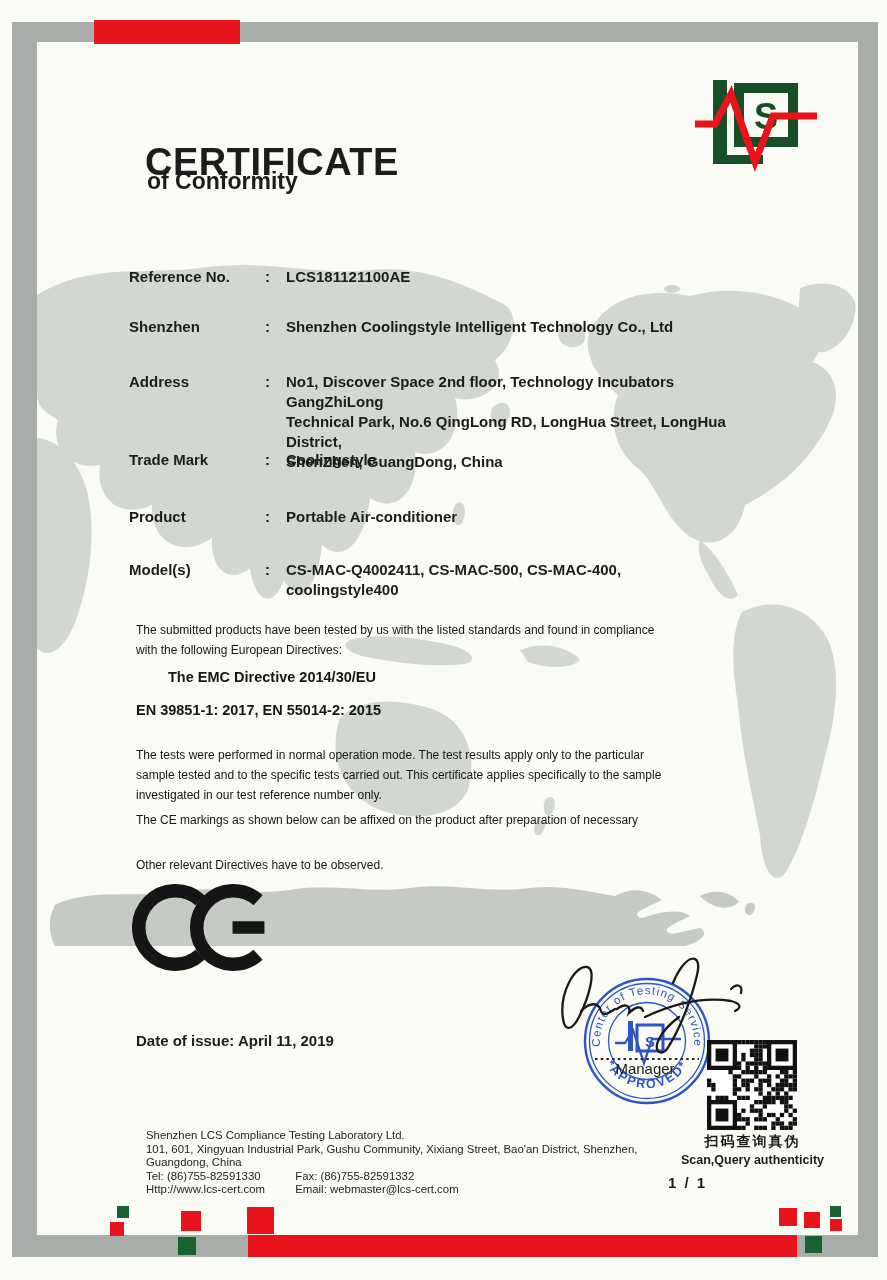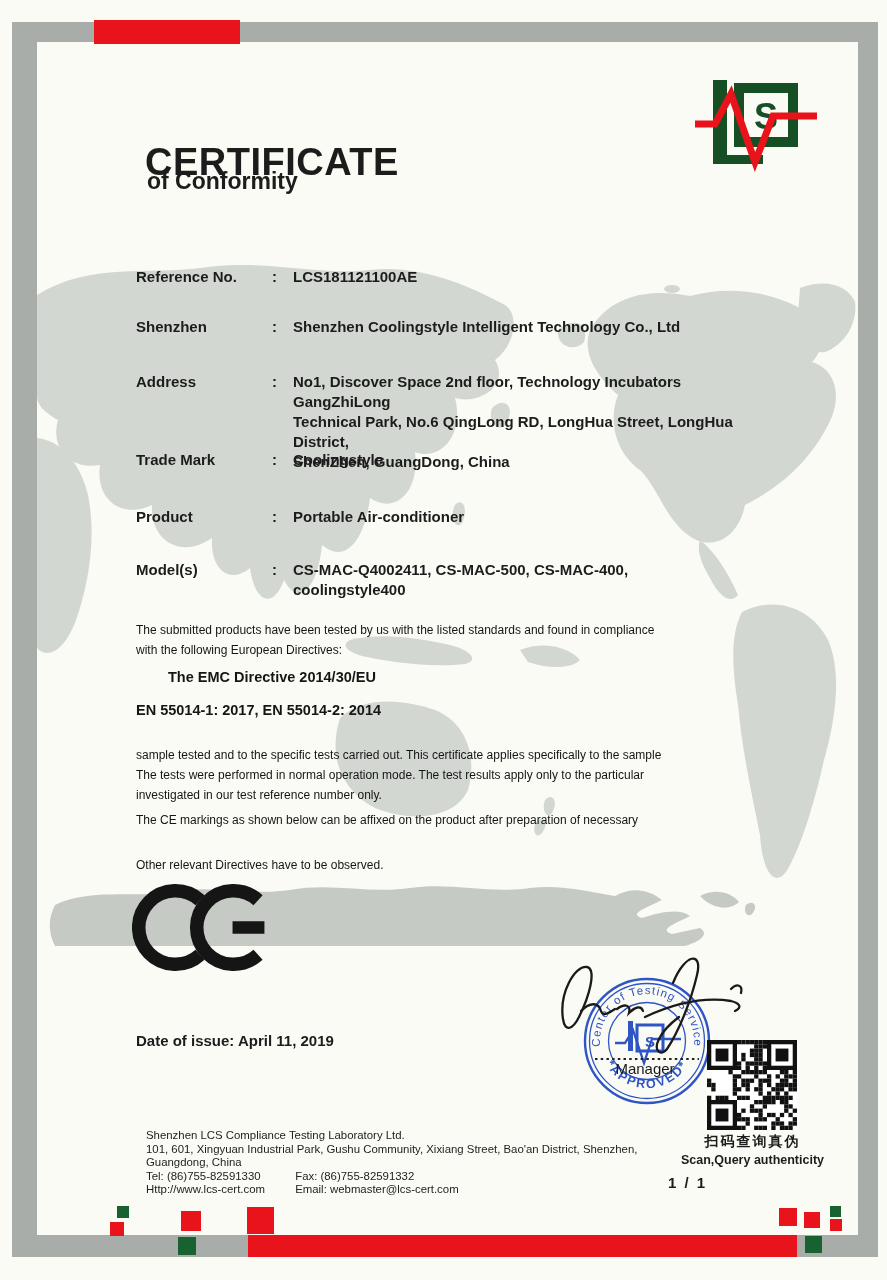--- a/index.html
+++ b/index.html
@@ -7,21 +7,21 @@
         font-family:"Liberation Sans",sans-serif;color:#1c1c1c;overflow:hidden;}
   .abs{position:absolute;}
   .frame{position:absolute;background:#a9ada9;z-index:2;}
   .sq{position:absolute;z-index:3;}
   .red{background:#e8131b;}
   .green{background:#176230;}
   .z3{z-index:3;}
   .map{position:absolute;left:0;top:0;z-index:1;}
   .title{position:absolute;left:145px;top:141px;font-size:38px;font-weight:bold;letter-spacing:.5px;z-index:3;}
   .subtitle{position:absolute;left:147px;top:168px;font-size:23px;font-weight:bold;z-index:3;}
-  .field-row{position:absolute;left:136px;width:600px;font-weight:bold;font-size:15px;line-height:20px;z-index:3;}
+  .field-row{position:absolute;left:129px;width:600px;font-weight:bold;font-size:15px;line-height:20px;z-index:3;}
   .field-label{position:absolute;left:0;top:0;}
   .field-colon{position:absolute;left:136px;top:0;}
   .field-value{margin-left:157px;}
   .para{position:absolute;left:136px;font-size:12px;line-height:20px;color:#151515;z-index:3;}
   .para.bold{font-weight:bold;font-size:14.5px;}
   .date{position:absolute;left:136px;top:1032px;font-size:15px;font-weight:bold;z-index:3;}
   .qr-block{position:absolute;left:655px;top:1133px;width:195px;text-align:center;z-index:4;}
   .qr-zh{font-size:14px;font-weight:bold;letter-spacing:2px;}
   .qr-en{font-size:12.5px;font-weight:bold;margin-top:2px;}
   .footer{position:absolute;left:146px;top:1129px;font-size:11.4px;line-height:13.6px;color:#222;z-index:3;}
@@ -141,24 +141,24 @@
     <span class="field-label">Model(s)</span>
     <span class="field-colon">:</span>
     <div class="field-value">CS-MAC-Q4002411, CS-MAC-500, CS-MAC-400, coolingstyle400</div>
   </div>
 
   <div class="para" style="top:620px;">
     <div>The submitted products have been tested by us with the listed standards and found in compliance</div>
     <div>with the following European Directives:</div>
   </div>
   <div class="para bold" style="top:667px;margin-left:32px;">The EMC Directive 2014/30/EU</div>
-  <div class="para bold" style="top:700px;">EN 55014-1: 2017, EN 55014-2: 2014</div>
+  <div class="para bold" style="top:700px;">EN 39851-1: 2017, EN 55014-2: 2015</div>
   <div class="para" style="top:745px;">
+    <div>The tests were performed in normal operation mode. The test results apply only to the particular</div>
     <div>sample tested and to the specific tests carried out. This certificate applies specifically to the sample</div>
-    <div>The tests were performed in normal operation mode. The test results apply only to the particular</div>
     <div>investigated in our test reference number only.</div>
   </div>
   <div class="para" style="top:810px;">
     <div>The CE markings as shown below can be affixed on the product after preparation of necessary</div>
   </div>
   <div class="para" style="top:855px;">Other relevant Directives have to be observed.</div>
 
   <svg class="abs z3" style="left:132px;top:882px;" width="145" height="92" viewBox="0 0 150 95" preserveAspectRatio="none">
     <g fill="none" stroke="#151515" stroke-width="14">
       <path d="M70.4,18.8 A38,38 0 1 0 70.4,75.2"></path>

